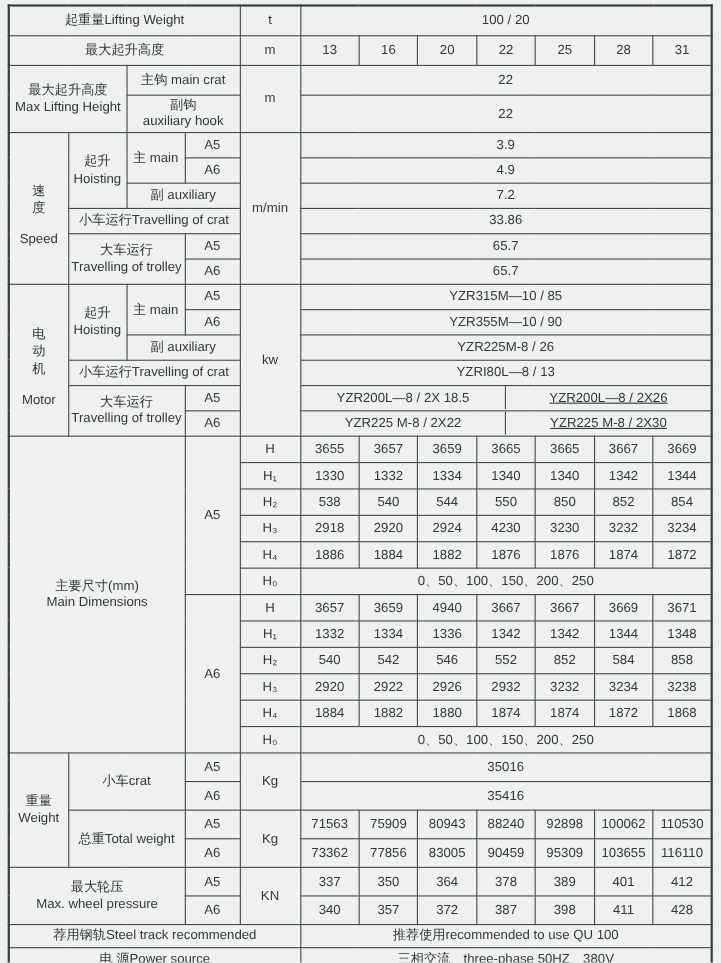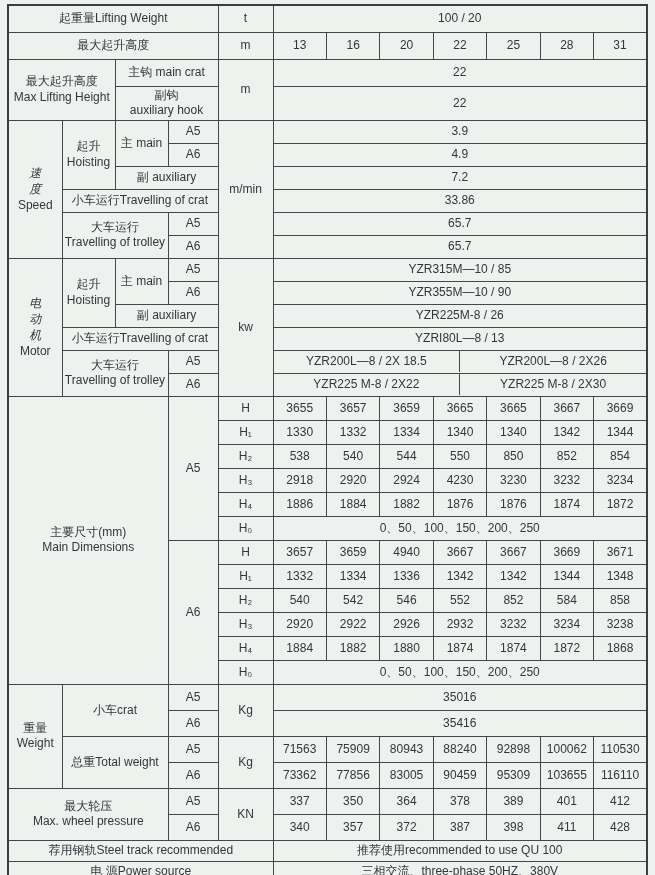--- a/index.html
+++ b/index.html
@@ -34,41 +34,40 @@
     white-space:nowrap;
   }
   tr.r27 td{height:27px;}
   tr.r23 td{height:23px;}
   tr.r24 td{height:24px;}
   tr.r26 td{height:26px;}
   tr.r21 td{height:21px;}
   .two-line{white-space:normal;line-height:1.3;}
   .vstack{
     width:1.15em;
-    margin:0 auto;
+    margin:12px auto;
     word-break:break-all;
     white-space:normal;
     line-height:1.35;
-    font-style:italic;
   }
   td.p0{padding:0;}
   .split{
     display:flex;
     align-items:stretch;
     width:100%;
   }
   .split>div{
     flex:1;
     display:flex;
     align-items:center;
     justify-content:center;
     padding:3px 2px;
     text-align:right;
   }
-  .split-r{border-left:1px solid var(--border);}
+  .split-r{border-left:1px solid var(--border);text-decoration:underline;}
 </style>
 </head>
 <body>
 
 <table class="spec">
   <colgroup>
     <col style="width:54px">
       <col style="width:53px">
       <col style="width:53px">
       <col style="width:50px">

